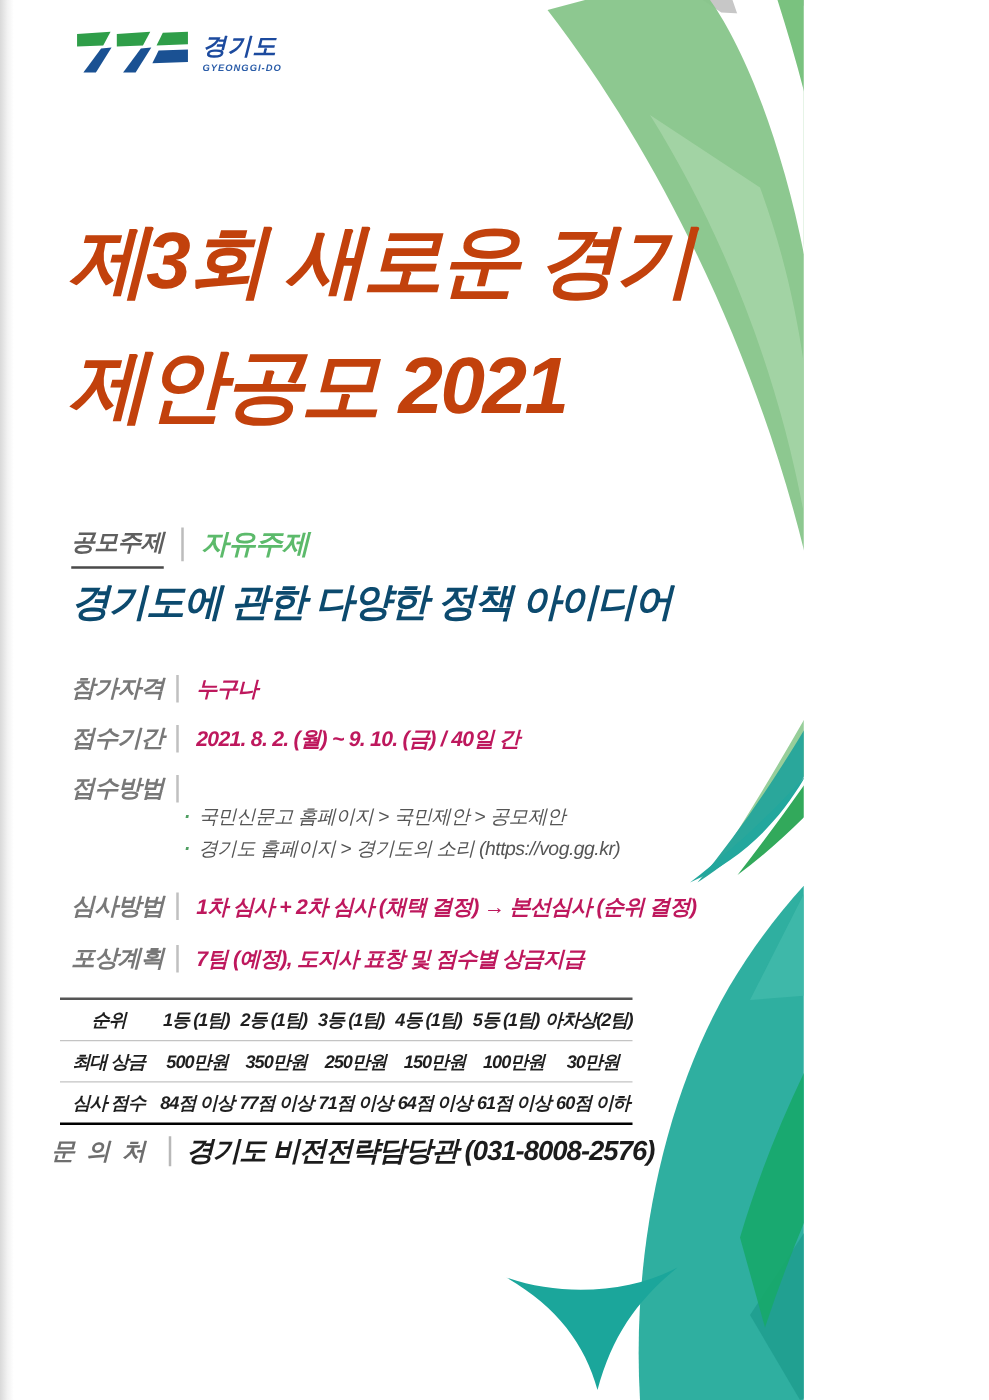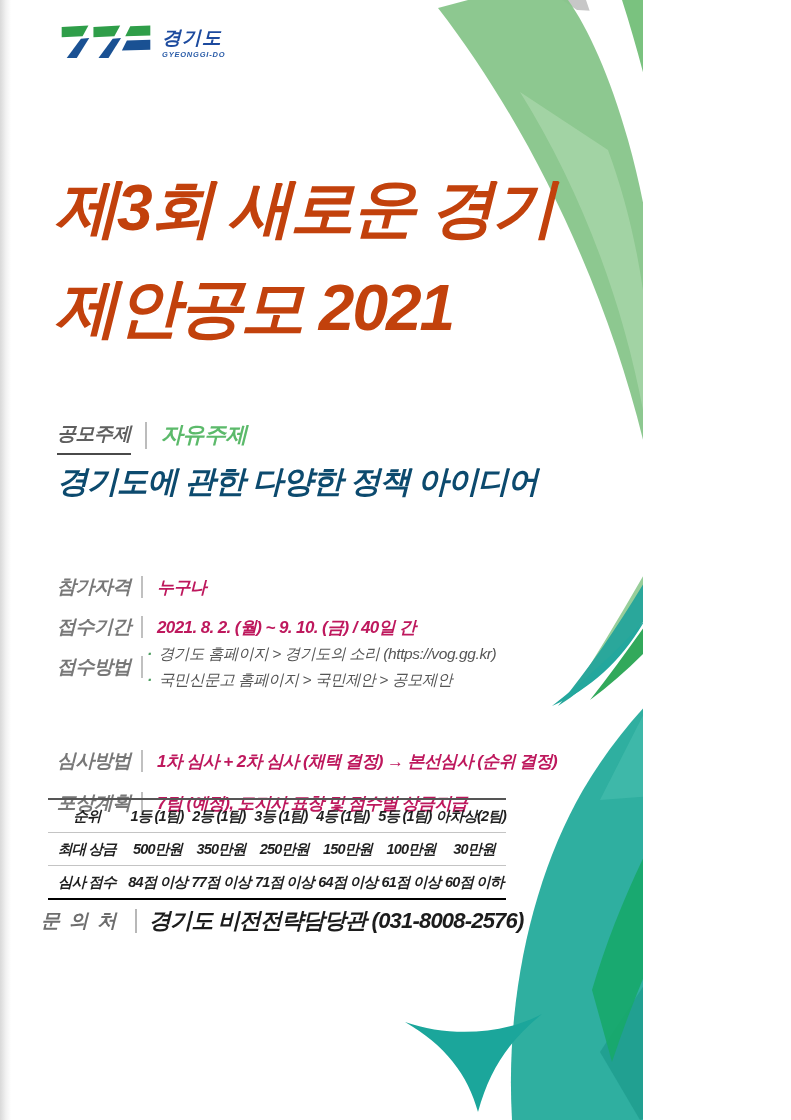--- a/index.html
+++ b/index.html
@@ -21,21 +21,21 @@
   
   .theme{position:absolute;left:57px;top:420px;}
   .theme-row{display:flex;align-items:center;gap:14px;}
   .theme-label{font-size:19px;font-weight:700;color:#5f5f5f;padding-bottom:6px;
     border-bottom:2px solid #4a4a4a;letter-spacing:-0.5px;}
   .sep{width:2px;align-self:stretch;background:#bcbcbc;margin:2px 0 6px 0;}
   .theme-value{font-size:22px;font-weight:800;color:#5cba6b;padding-bottom:5px;letter-spacing:-0.5px;}
   .headline{position:absolute;left:57px;top:461px;font-size:31px;font-weight:800;
     color:#0c4a6e;letter-spacing:-1px;white-space:nowrap;}
   
-  .info-row{position:absolute;left:57px;display:flex;align-items:center;margin-top:36px;}
+  .info-row{position:absolute;left:57px;display:flex;align-items:center;}
   .info-label{width:84px;font-size:19px;font-weight:600;color:#787878;letter-spacing:-0.5px;flex:none;}
   .info-sep{width:2px;height:22px;background:#c0c0c0;margin:0 14px 0 0;flex:none;}
   .info-value{font-size:17px;font-weight:700;color:#be185d;letter-spacing:-0.6px;white-space:nowrap;}
   .bullets{position:absolute;left:147px;top:641px;}
   .bullet{font-size:15.5px;font-weight:500;color:#555555;letter-spacing:-0.4px;
     line-height:26px;white-space:nowrap;}
   .bullet::before{content:"·";margin-right:7px;color:#4f9f62;font-weight:800;}
   
   .prize-table{position:absolute;left:48px;top:798px;width:458px;
     border-top:2px solid #555555;border-bottom:2px solid #000000;}
@@ -123,22 +123,22 @@
   <div class="info-row" style="top:578px">
     <span class="info-label">접수기간</span>
     <span class="info-sep"></span>
     <span class="info-value">2021. 8. 2. (월) ~ 9. 10. (금) / 40일 간</span>
   </div>
   <div class="info-row" style="top:618px">
     <span class="info-label">접수방법</span>
     <span class="info-sep"></span>
   </div>
   <div class="bullets">
+    <div class="bullet">국민신문고 홈페이지 &gt; 국민제안 &gt; 공모제안</div>
     <div class="bullet">경기도 홈페이지 &gt; 경기도의 소리 (https://vog.gg.kr)</div>
-    <div class="bullet">국민신문고 홈페이지 &gt; 국민제안 &gt; 공모제안</div>
   </div>
   <div class="info-row" style="top:712px">
     <span class="info-label">심사방법</span>
     <span class="info-sep"></span>
     <span class="info-value">1차 심사 + 2차 심사 (채택 결정) → 본선심사 (순위 결정)</span>
   </div>
   <div class="info-row" style="top:754px">
     <span class="info-label">포상계획</span>
     <span class="info-sep"></span>
     <span class="info-value">7팀 (예정), 도지사 표창 및 점수별 상금지급</span>

